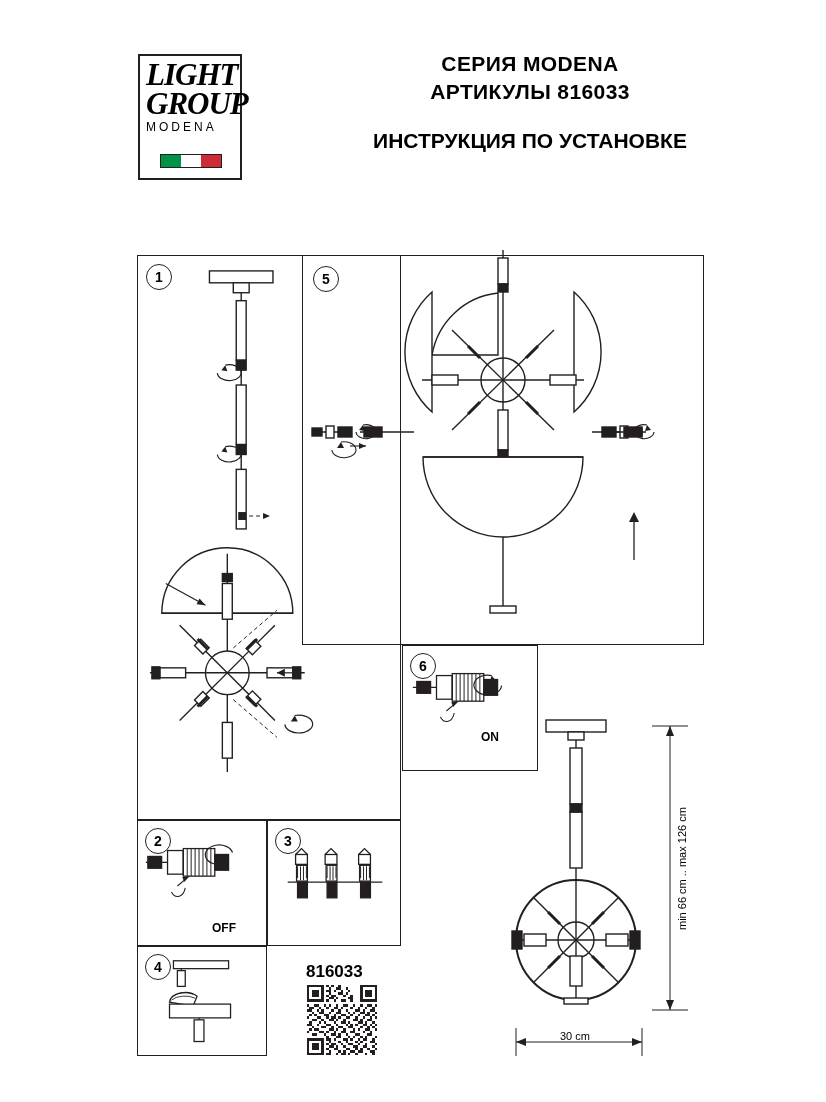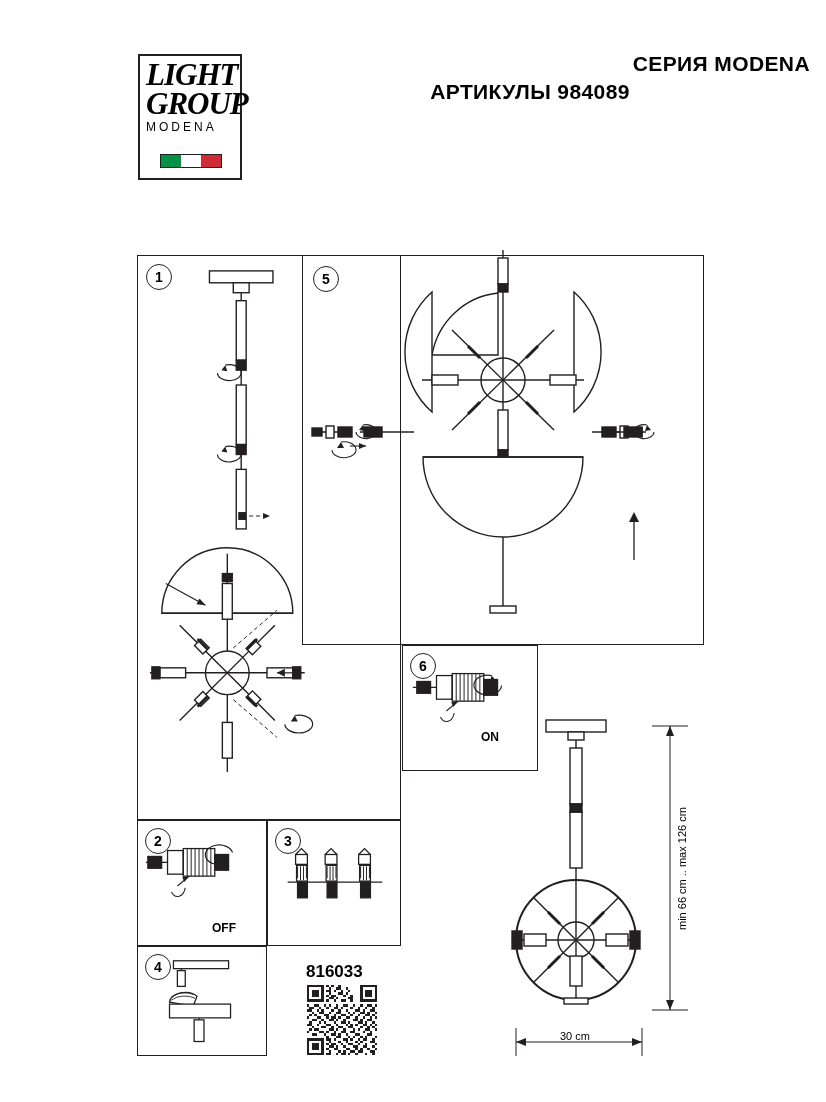--- a/index.html
+++ b/index.html
@@ -76,21 +76,20 @@
     left: 250px;
     top: 50px;
     width: 560px;
     text-align: center;
   }
   .series {
     font-size: 21px;
     font-weight: bold;
     letter-spacing: 0.4px;
     line-height: 1.35;
-    text-align: right;
   }
   .article {
     font-size: 21px;
     font-weight: bold;
     letter-spacing: 0.4px;
     line-height: 1.35;
   }
   .instruction {
     margin-top: 20px;
     font-size: 21px;
@@ -168,22 +167,23 @@
       </div>
       <div class="flag">
         <i style="background:#009246"></i>
           <i style="background:#ffffff"></i>
           <i style="background:#ce2b37"></i>
       </div>
     </div>
 
     <div class="title-block">
       <div class="series">СЕРИЯ MODENA</div>
-      <div class="article">АРТИКУЛЫ 984089</div>
+      <div class="article">АРТИКУЛЫ 816033</div>
       <div class="instruction">
+        <div>ИНСТРУКЦИЯ ПО УСТАНОВКЕ</div>
       </div>
     </div>
   </div>
 
   <div class="frame" style="left:137px; top:255px; width:264px; height:565px;">
     <div class="step-num" style="left:8px; top:8px;">1</div>
 
     <svg class="drawing" viewBox="0 0 264 565">
       <g fill="none" stroke="#231f20" stroke-width="1.4">
 

